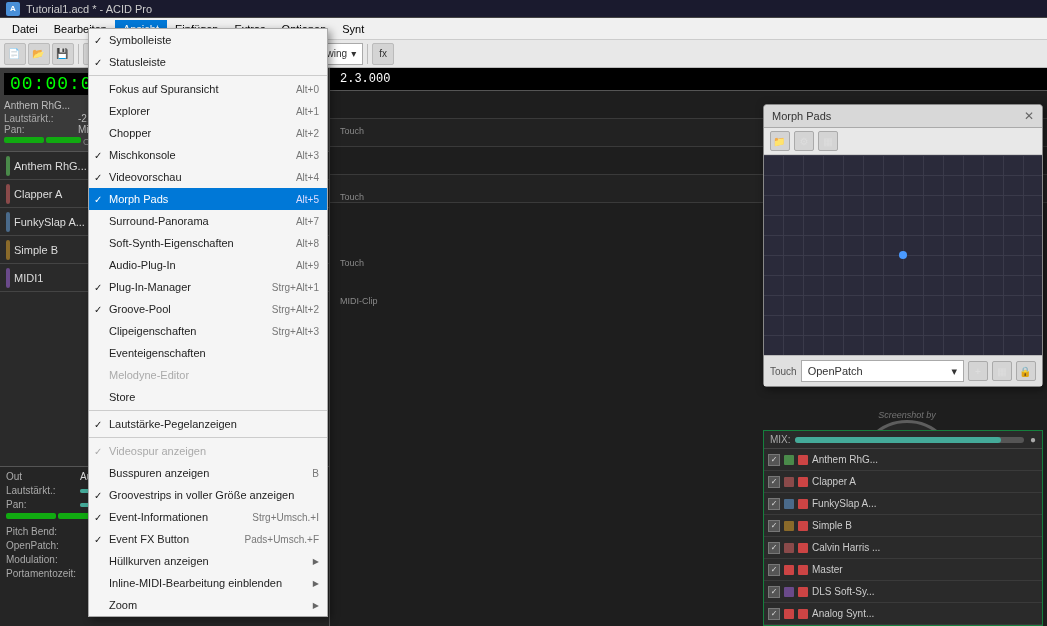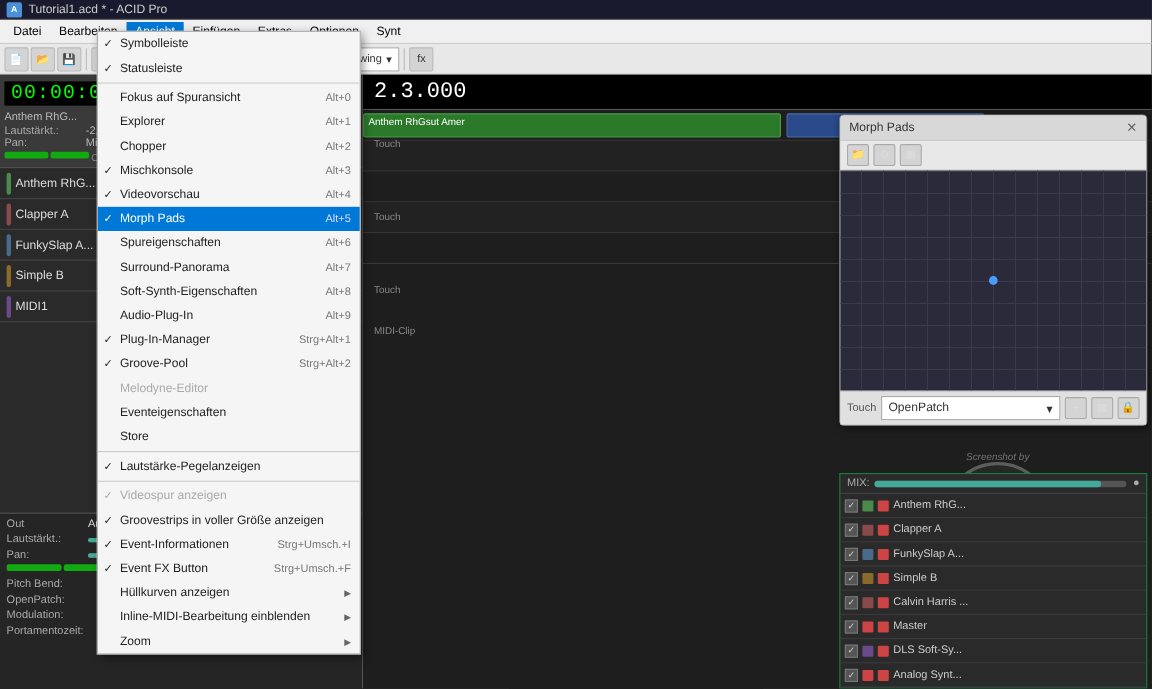--- a/index.html
+++ b/index.html
@@ -264,21 +264,21 @@
       padding: 2px 4px;
       white-space: nowrap;
     }
     .clip-green { background: #2a7a2a; border: 1px solid #4a9a4a; }
     .clip-blue { background: #2a4a8a; border: 1px solid #4a6aaa; }
 
     
     #beat-display {
       background: #000;
       color: #fff;
-      font-size: 20px;
+      font-size: 12px;
       font-family: 'Courier New', monospace;
       padding: 4px 10px;
       border-bottom: 1px solid #555;
       display: flex;
       align-items: center;
     }
 
     
     #morph-panel {
       position: absolute;
@@ -725,24 +725,20 @@
   <div id="right-area">
 
     <div id="beat-display">
       <span>2.3.000</span>
     </div>
 
 
     <div id="track-content">
 
       <div class="track-row">
-        <div class="track-clip clip-green" style="left:0px;width:380px;">Anthem RhGsut Amer</div>
-        <div class="track-clip clip-blue" style="left:385px;width:180px;"></div>
-      </div>
-      <div class="track-row">
       </div>
       <div class="track-row">
       </div>
       <div class="track-row">
       </div>
       <div class="track-row">
       </div>
     </div>
 
     <div style="position:absolute;left:6px;top:58px;display:flex;flex-direction:column;gap:28px;">
@@ -885,24 +881,20 @@
     <span class="cm-check">✓</span>
     <span>Videovorschau</span>
     <span class="cm-shortcut">Alt+4</span>
   </div>
   <div class="cm-item highlighted">
     <span class="cm-check" style="color:white;">✓</span>
     <span>Morph Pads</span>
     <span class="cm-shortcut">Alt+5</span>
   </div>
   <div class="cm-item">
-    <span>Spureigenschaften</span>
-    <span class="cm-shortcut">Alt+6</span>
-  </div>
-  <div class="cm-item">
     <span>Surround-Panorama</span>
     <span class="cm-shortcut">Alt+7</span>
   </div>
   <div class="cm-item">
     <span>Soft-Synth-Eigenschaften</span>
     <span class="cm-shortcut">Alt+8</span>
   </div>
   <div class="cm-item">
     <span>Audio-Plug-In</span>
     <span class="cm-shortcut">Alt+9</span>
@@ -910,52 +902,60 @@
   <div class="cm-item">
     <span class="cm-check">✓</span>
     <span>Plug-In-Manager</span>
     <span class="cm-shortcut">Strg+Alt+1</span>
   </div>
   <div class="cm-item">
     <span class="cm-check">✓</span>
     <span>Groove-Pool</span>
     <span class="cm-shortcut">Strg+Alt+2</span>
   </div>
+  <div class="cm-item">
+    <span>Clipeigenschaften</span>
+    <span class="cm-shortcut">Strg+Alt+3</span>
+  </div>
+  <div class="cm-item">
+    <span>Eventeigenschaften</span>
+  </div>
   <div class="cm-item disabled">
     <span>Melodyne-Editor</span>
   </div>
   <div class="cm-item">
-    <span>Eventeigenschaften</span>
-  </div>
-  <div class="cm-item">
     <span>Store</span>
   </div>
   <div class="cm-sep"></div>
   <div class="cm-item">
     <span class="cm-check">✓</span>
     <span>Lautstärke-Pegelanzeigen</span>
   </div>
   <div class="cm-sep"></div>
   <div class="cm-item disabled">
     <span class="cm-check">✓</span>
     <span>Videospur anzeigen</span>
   </div>
   <div class="cm-item">
+    <span>Busspuren anzeigen</span>
+    <span class="cm-shortcut">B</span>
+  </div>
+  <div class="cm-item">
     <span class="cm-check">✓</span>
     <span>Groovestrips in voller Größe anzeigen</span>
   </div>
   <div class="cm-item">
     <span class="cm-check">✓</span>
     <span>Event-Informationen</span>
     <span class="cm-shortcut">Strg+Umsch.+I</span>
   </div>
   <div class="cm-item">
     <span class="cm-check">✓</span>
     <span>Event FX Button</span>
-    <span class="cm-shortcut">Strg+Umsch.+F</span>
+    <span class="cm-shortcut">Pads+Umsch.+F</span>
   </div>
   <div class="cm-item">
     <span>Hüllkurven anzeigen</span>
     <span class="cm-arrow">▶</span>
   </div>
   <div class="cm-item">
     <span>Inline-MIDI-Bearbeitung einblenden</span>
     <span class="cm-arrow">▶</span>
   </div>
   <div class="cm-item">

